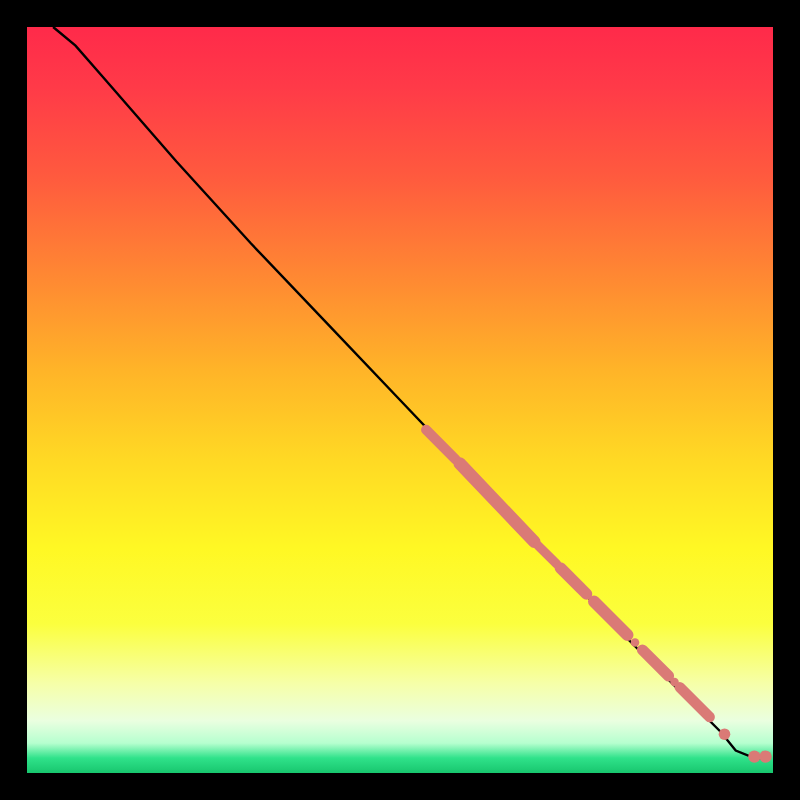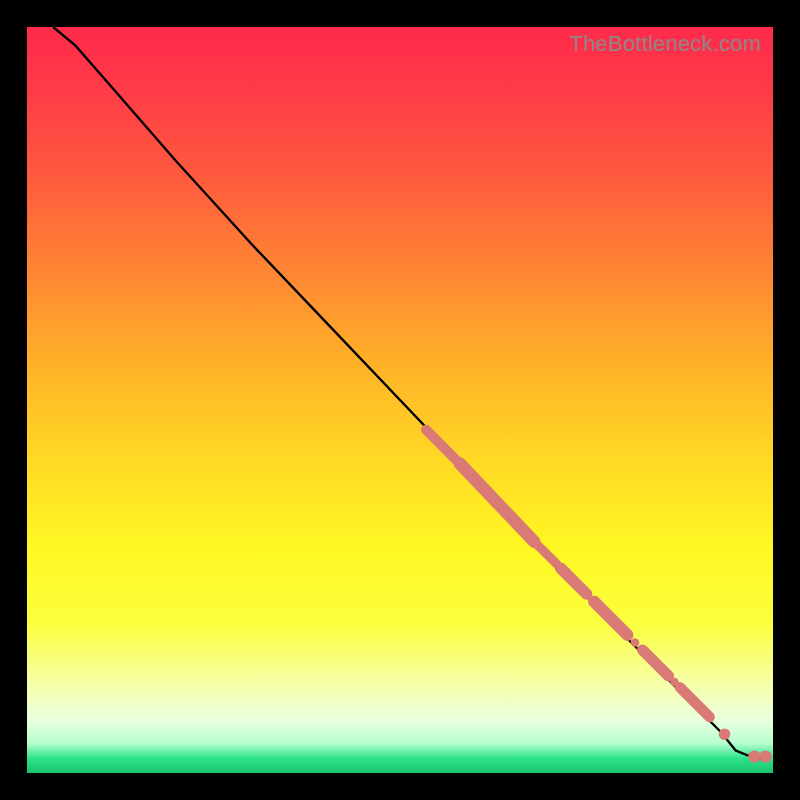--- a/index.html
+++ b/index.html
@@ -55,21 +55,20 @@
     width: 746px;
     height: 746px;
     overflow: visible;
   }
 </style>
 </head>
 <body>
 
 <div class="stage">
   <div class="plot">
-    <div class="attribution">TheBottleneck.com</div>
     <svg class="overlay" viewBox="0 0 746 746" preserveAspectRatio="none">
       <path id="curve-path" fill="none" stroke="#000000" stroke-width="2.4" d="M26.1 0.0 L48.5 18.6 L74.6 48.5 L149.2 134.3 L223.8 216.3 L298.4 294.7 L373.0 373.0 L447.6 451.3 L522.2 529.7 L596.8 608.0 L656.5 667.7 L693.8 705.0 L708.7 723.6 L727.4 731.1 L738.5 731.1"></path>
       <g id="segments">
           <line x1="399.1" y1="402.8" x2="428.9" y2="432.7" stroke="#da7a76" stroke-width="10.1" stroke-linecap="round"></line>
           <line x1="432.7" y1="436.4" x2="507.3" y2="514.7" stroke="#da7a76" stroke-width="12.5" stroke-linecap="round"></line>
           <line x1="511.0" y1="518.5" x2="529.7" y2="537.1" stroke="#da7a76" stroke-width="9.1" stroke-linecap="round"></line>
           <line x1="533.4" y1="540.9" x2="559.5" y2="567.0" stroke="#da7a76" stroke-width="11.5" stroke-linecap="round"></line>
           <line x1="567.0" y1="574.4" x2="600.5" y2="608.0" stroke="#da7a76" stroke-width="12.0" stroke-linecap="round"></line>
           <line x1="615.4" y1="622.9" x2="641.6" y2="649.0" stroke="#da7a76" stroke-width="11.0" stroke-linecap="round"></line>
           <line x1="652.8" y1="660.2" x2="682.6" y2="690.0" stroke="#da7a76" stroke-width="10.6" stroke-linecap="round"></line>

